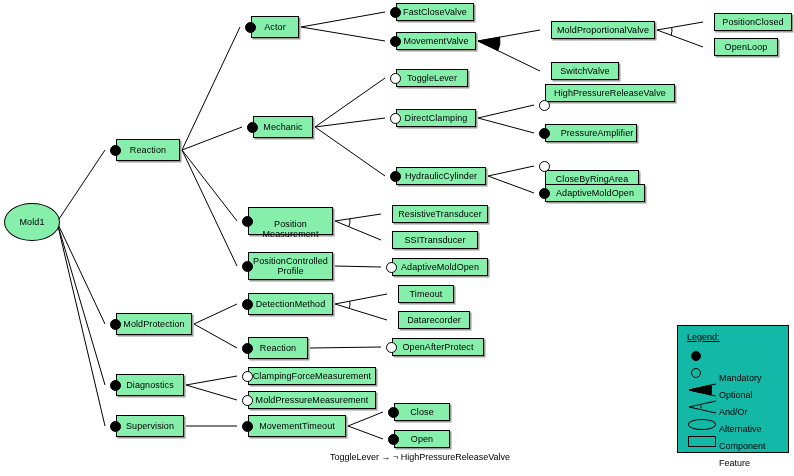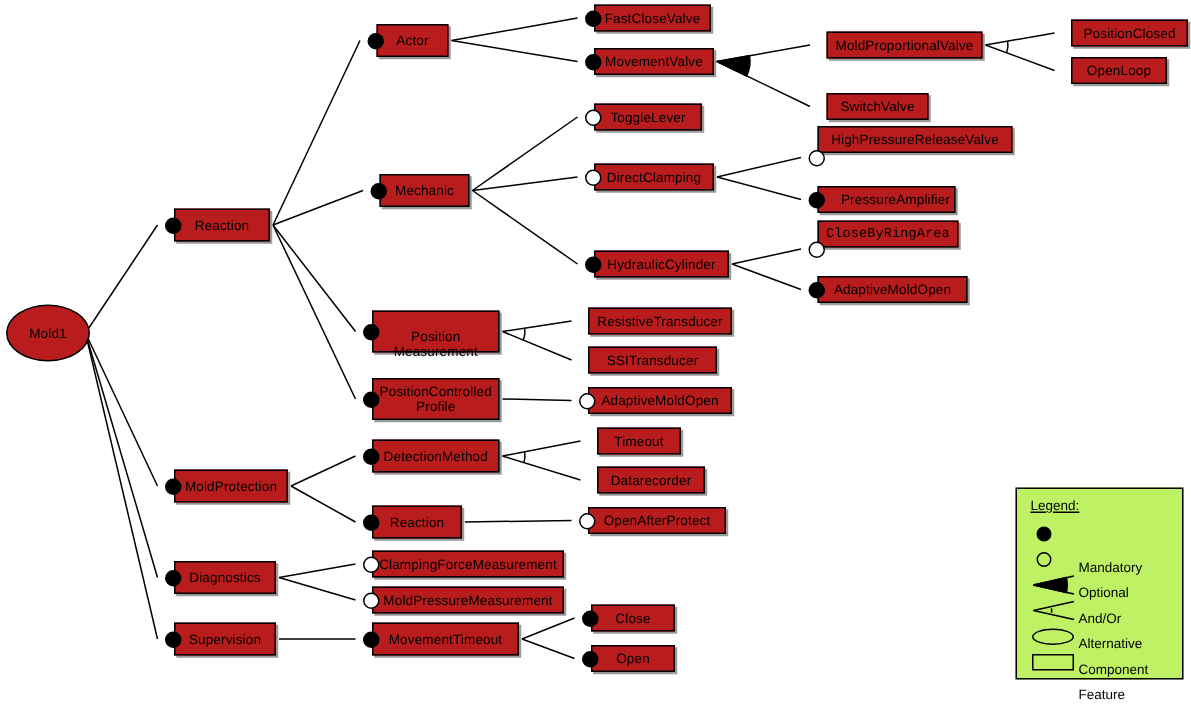--- a/index.html
+++ b/index.html
@@ -21,21 +21,21 @@
     position: absolute;
     left: 0;
     top: 0;
     width: 794px;
     height: 476px;
   }
   .node {
     position: absolute;
     box-sizing: border-box;
     border: 1px solid #000000;
-    background: #b91c1c;
+    background: #86efac;
     box-shadow: 1.5px 1.5px 0 0 #9a9a9a;
     display: flex;
     align-items: center;
     justify-content: center;
     text-align: center;
     font-size: 9px;
     line-height: 10px;
     color: #000000;
     letter-spacing: 0.1px;
     padding: 0 3px;
@@ -64,21 +64,21 @@
     text-align: center;
     font-size: 9px;
     line-height: 11px;
     color: #000000;
     z-index: 4;
   }
   #legend {
     position: absolute;
     box-sizing: border-box;
     border: 1px solid #000000;
-    background: #bef264;
+    background: #14b8a6;
     z-index: 8;
   }
   #legend .legend-title {
     position: absolute;
     left: 9px;
     top: 6px;
     font-size: 9px;
     text-decoration: underline;
     color: #000;
   }
@@ -290,37 +290,38 @@
         <span style="white-space: pre-line;">SwitchValve</span>
       </div>
       <div class="node" style="left: 545px; top: 84px; width: 130px; height: 18px;">
         <span style="white-space: pre-line;">HighPressureReleaseValve</span>
       </div>
       <div class="card optional" style="left: 539px; top: 99.5px;"></div>
       <div class="node" style="left: 545px; top: 124px; width: 92px; height: 18px;">
         <span style="white-space: pre-line; padding-left: 12px;">PressureAmplifier</span>
       </div>
       <div class="card mandatory" style="left: 539px; top: 127.5px;"></div>
-      <div class="node" style="left: 545px; top: 147px; width: 94px; height: 18px; font-family: Liberation Mono, monospace;">
+      <div class="node" style="left: 545px; top: 170px; width: 94px; height: 18px;">
         <span style="white-space: pre-line;">CloseByRingArea</span>
       </div>
       <div class="card optional" style="left: 539px; top: 160.5px;"></div>
       <div class="node" style="left: 545px; top: 184px; width: 100px; height: 18px;">
         <span style="white-space: pre-line;">AdaptiveMoldOpen</span>
       </div>
       <div class="card mandatory" style="left: 539px; top: 187.5px;"></div>
       <div class="node" style="left: 714px; top: 13px; width: 78px; height: 18px;">
         <span style="white-space: pre-line;">PositionClosed</span>
       </div>
       <div class="node" style="left: 714px; top: 38px; width: 64px; height: 18px;">
         <span style="white-space: pre-line;">OpenLoop</span>
       </div>
     </div>
 
   <div class="constraints" id="constraints" style="left: 300px; top: 452px; width: 240px;">
+      <div>ToggleLever → ¬ HighPressureReleaseValve</div>
     </div>
 
   <div id="legend" style="left: 677px; top: 325px; width: 112px; height: 128px;">
     <div class="legend-title">Legend:</div>
     <div id="legend-rows">
         <div class="legend-row" style="top: 22px;">
           <div class="legend-sym">
             <div class="sym-dot filled"></div>
           </div>
           <span class="legend-label">Mandatory</span>

